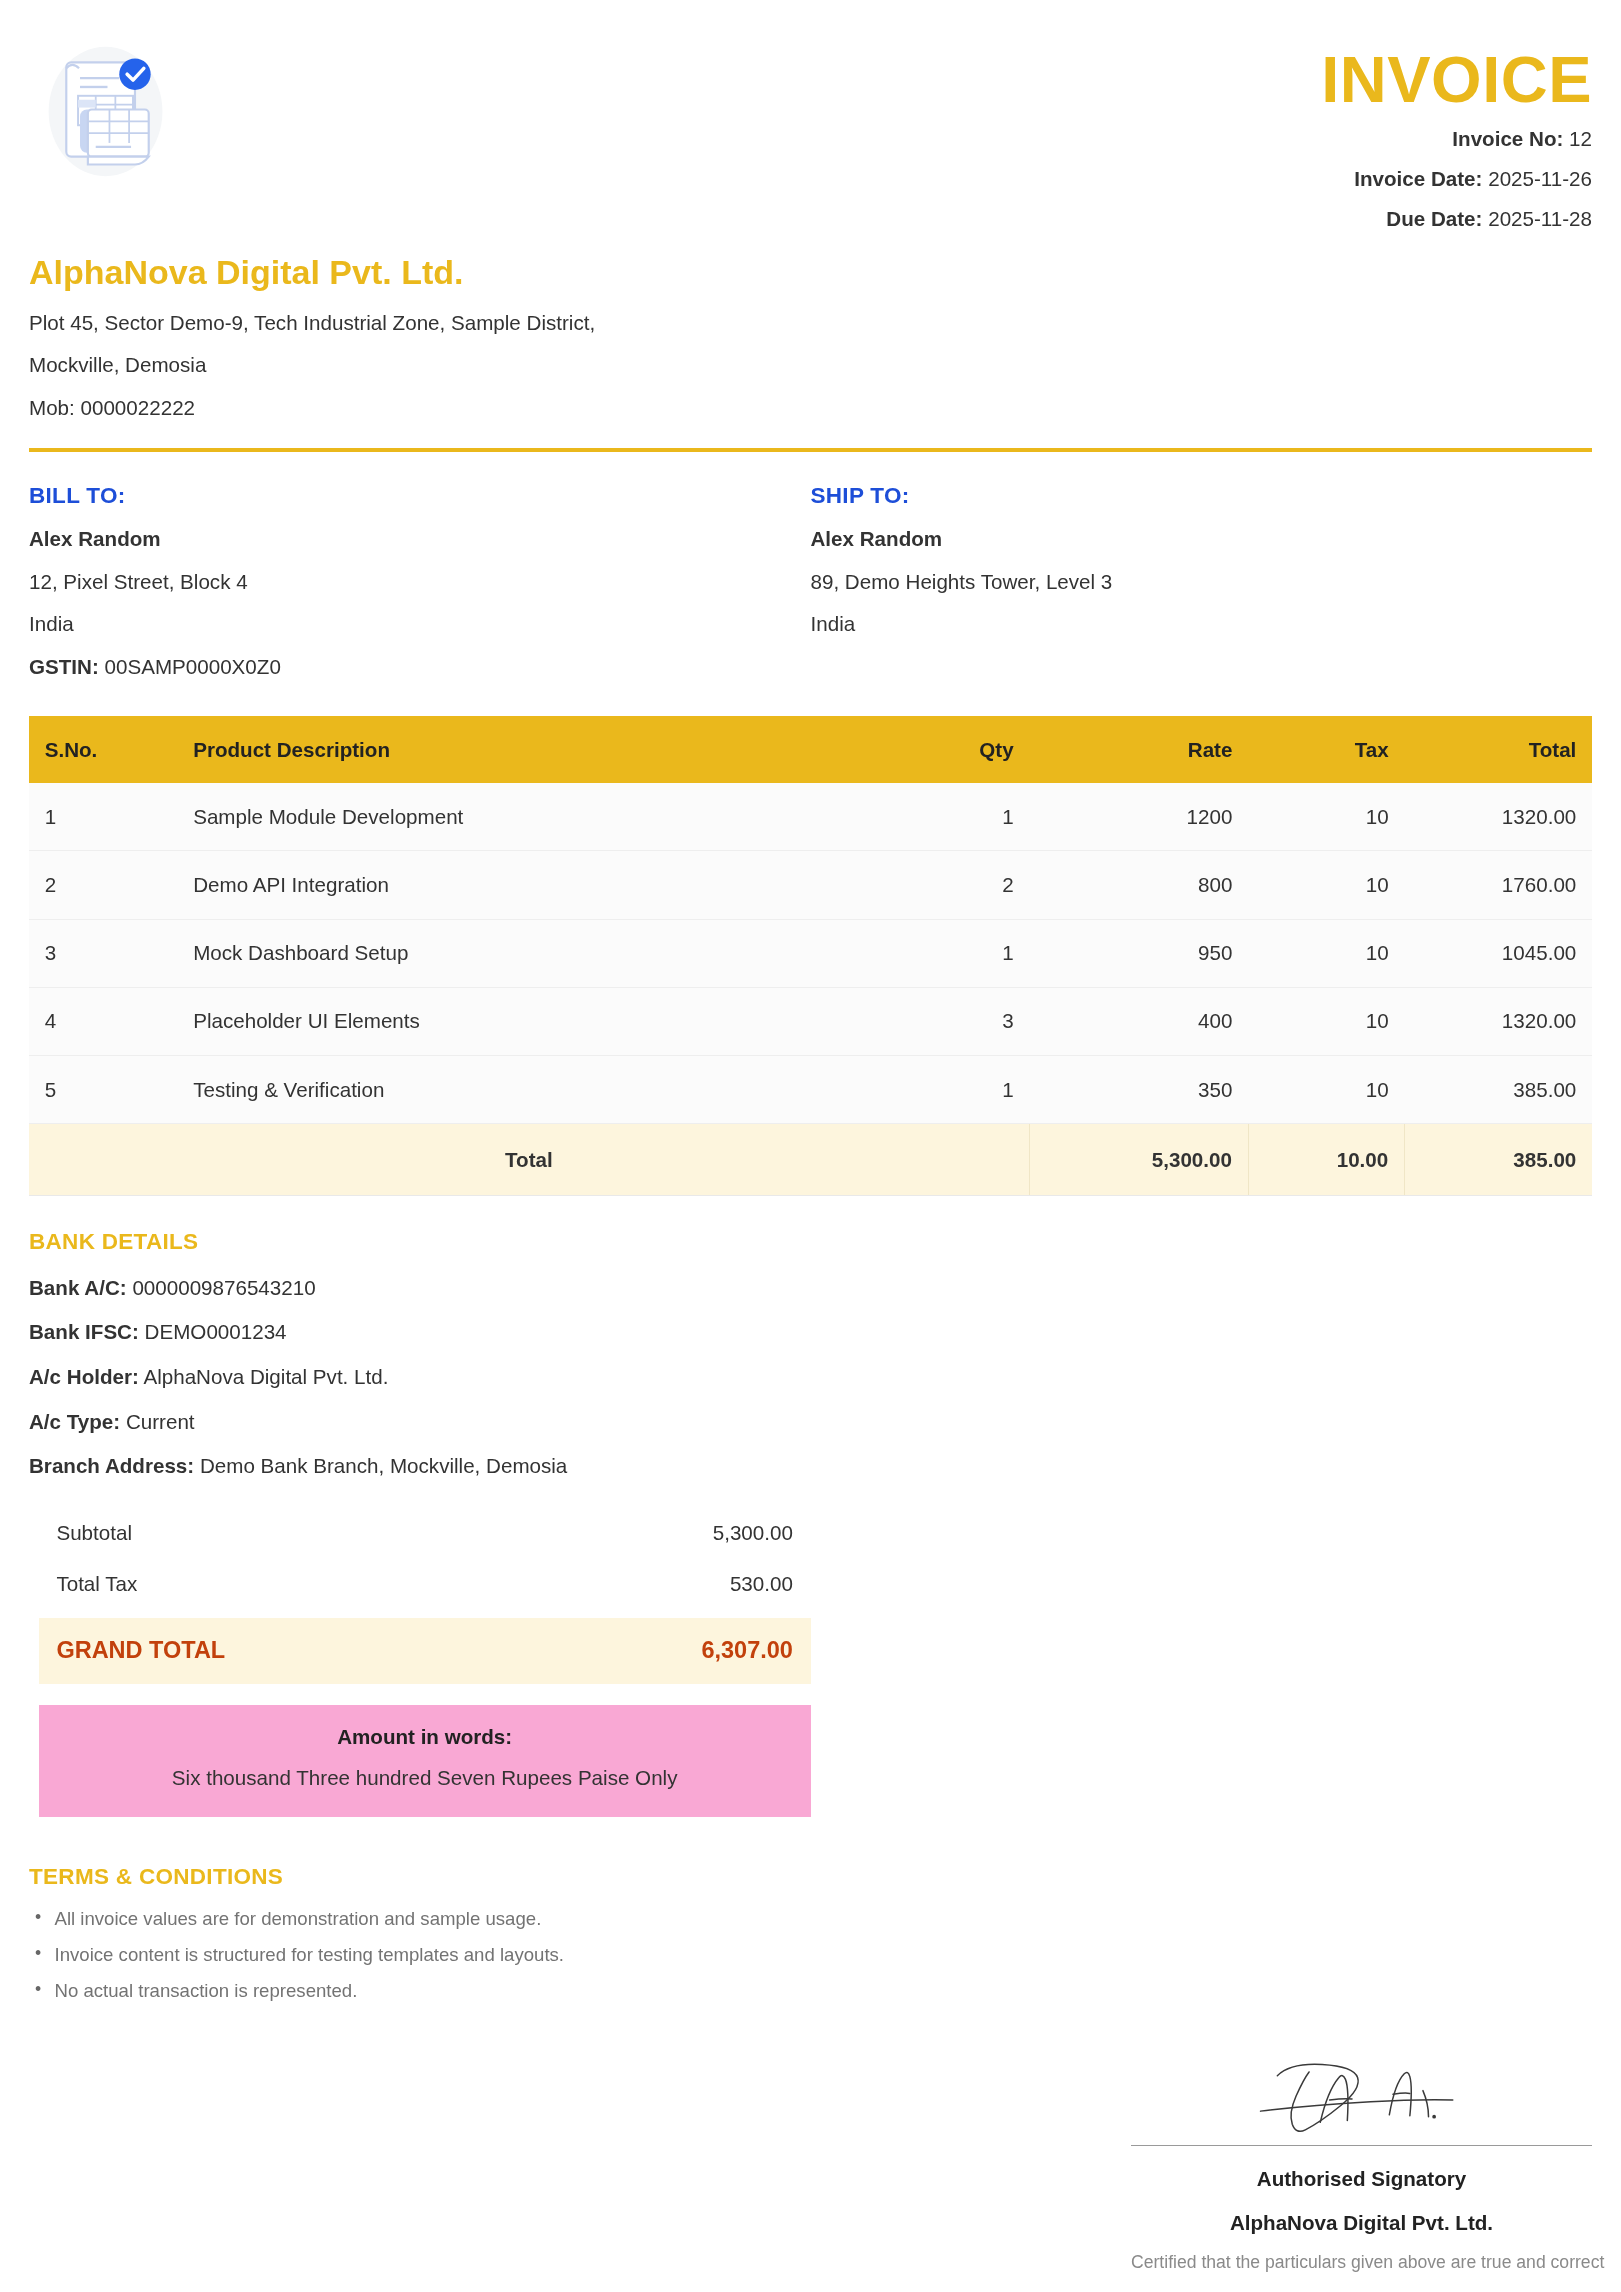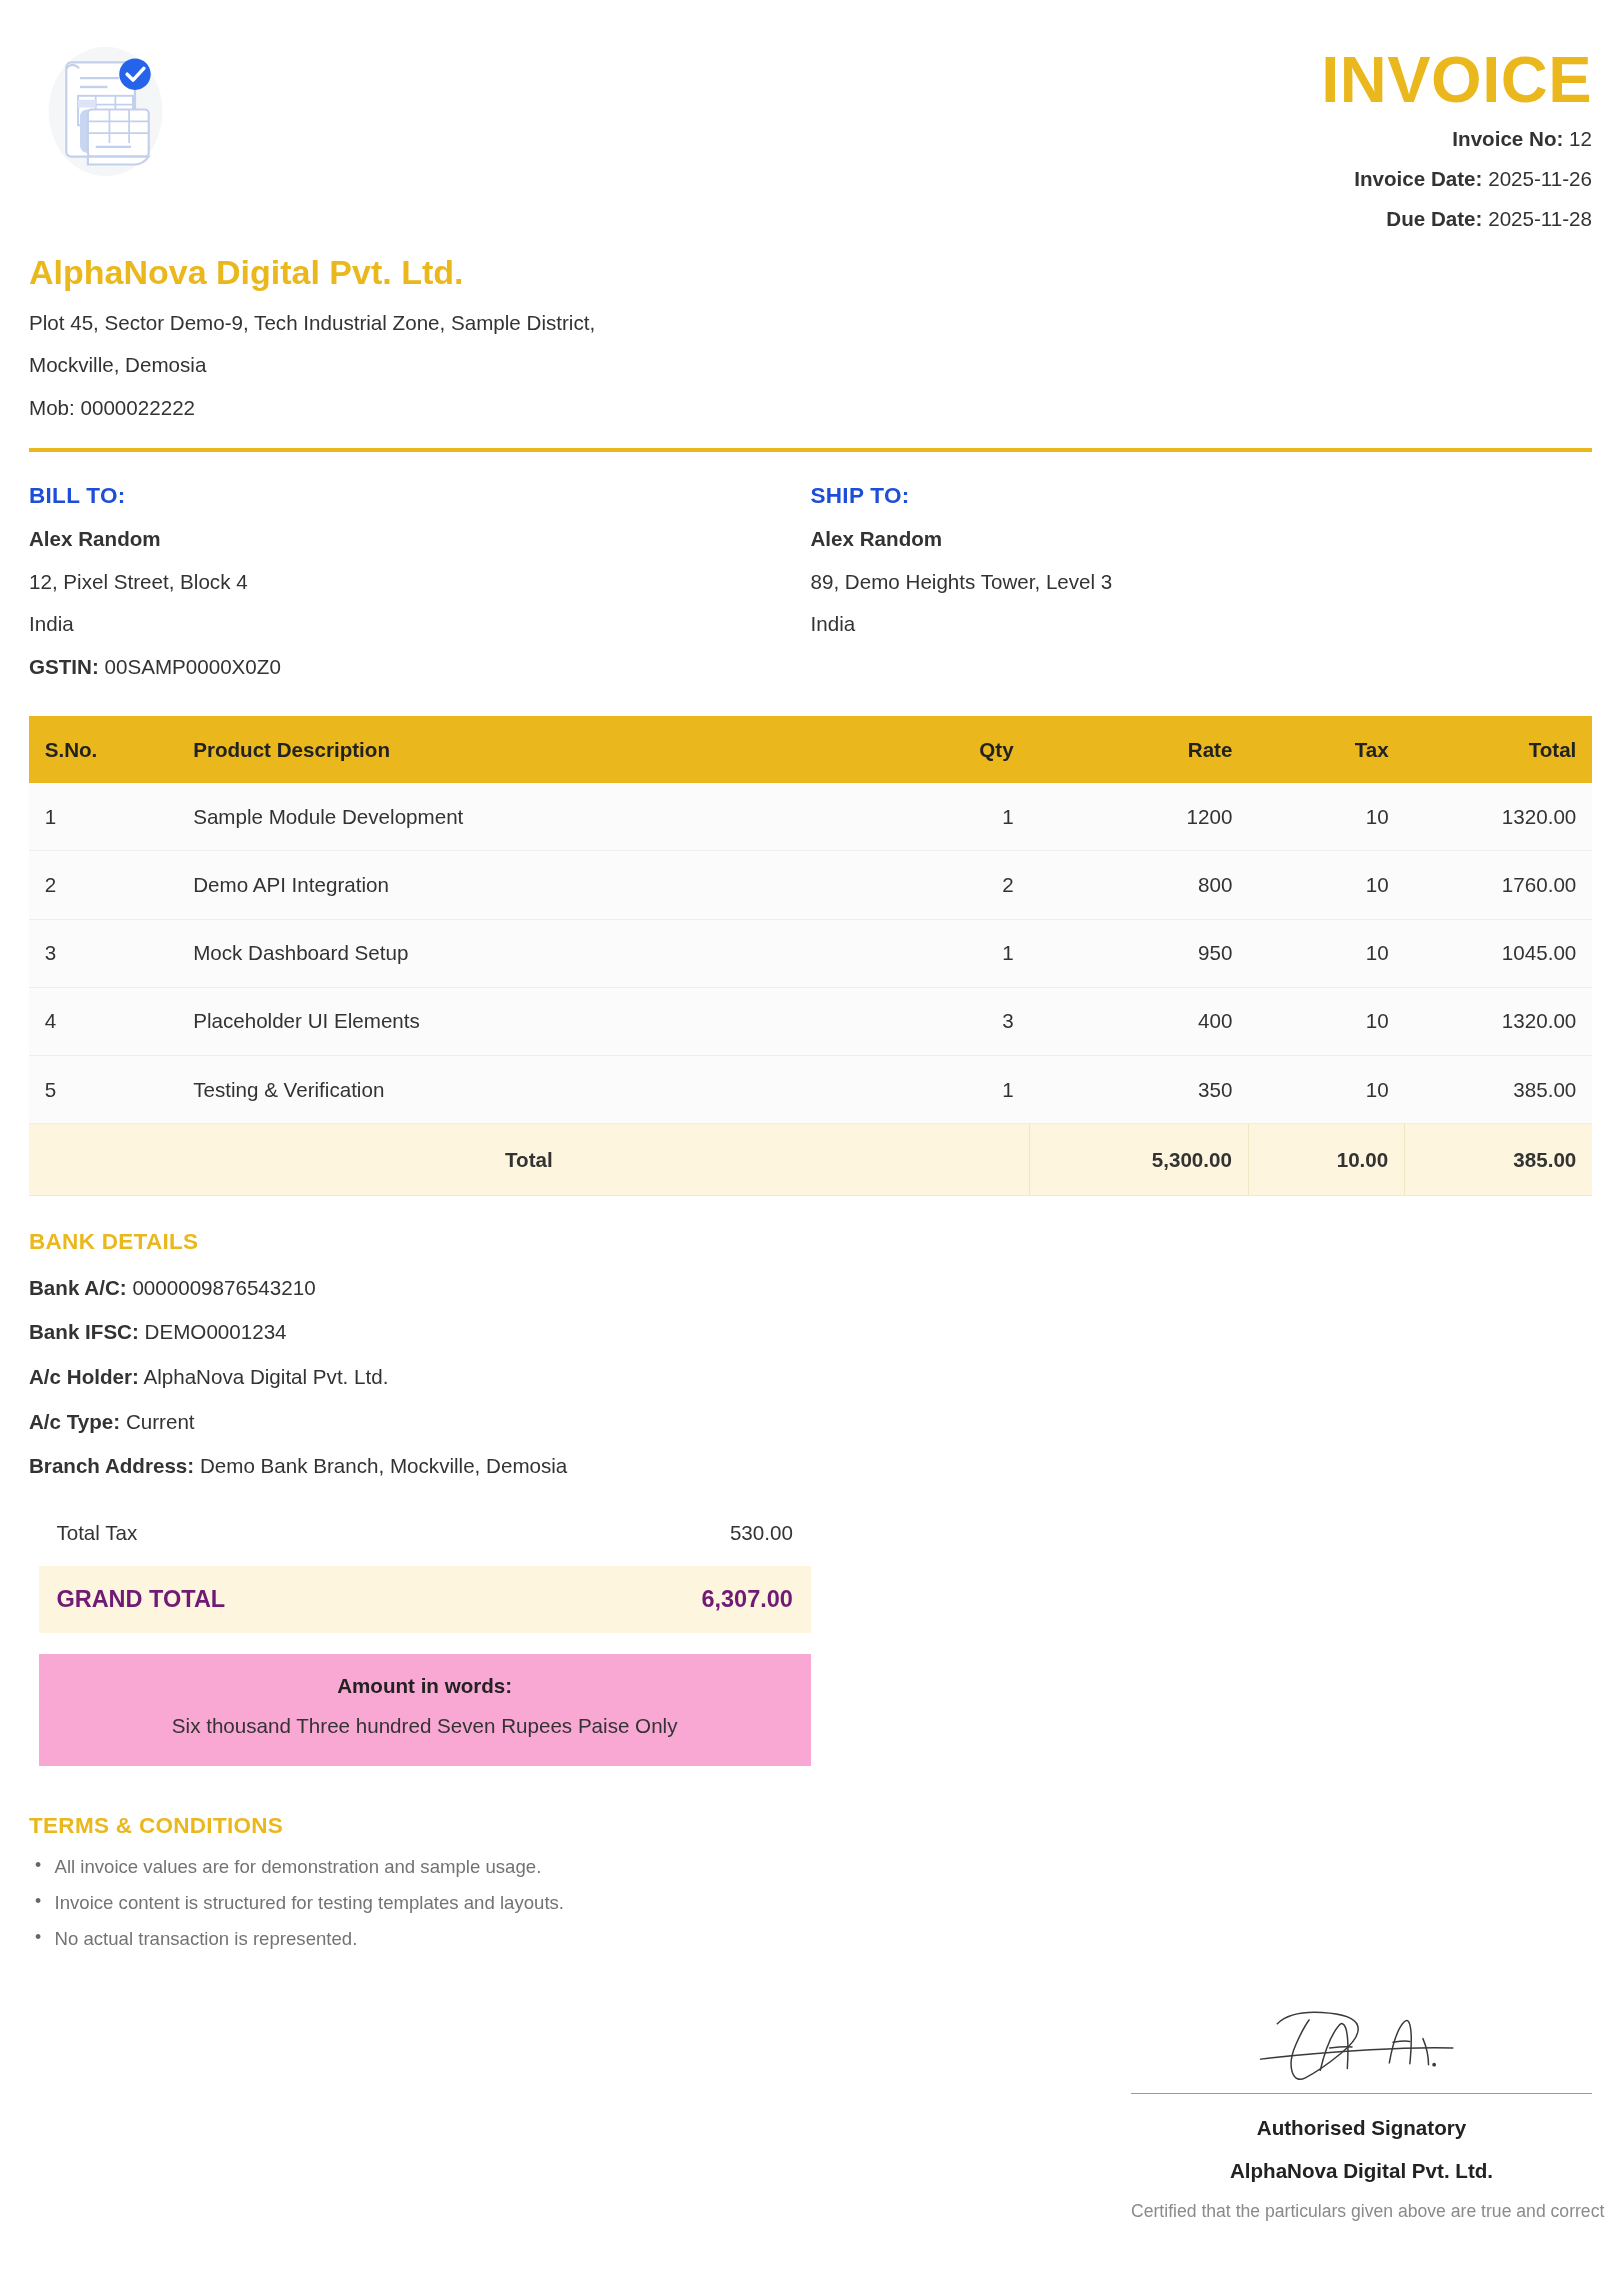--- a/index.html
+++ b/index.html
@@ -172,21 +172,21 @@
     justify-content: space-between;
     font-size: 20.6px;
     color: #333;
     padding: 13.7px 17.6px;
   }
   .grand-row {
     display: flex;
     justify-content: space-between;
     font-size: 23.5px;
     font-weight: bold;
-    color: #701a75;
+    color: #c2410c;
     background: #fdf5dd;
     padding: 19.6px 17.6px;
     margin-top: 7.8px;
   }
   .words-box {
     background: #f9a8d4;
     margin-top: 21.6px;
     padding: 19.6px 23.5px 23.5px 23.5px;
     text-align: center;
   }
@@ -433,20 +433,24 @@
         <span>Current</span>
       </div>
       <div class="bank-line">
         <span class="lbl">Branch Address:</span>
         <span>Demo Bank Branch, Mockville, Demosia</span>
       </div>
     </div>
 
     <div class="totals">
       <div class="total-row">
+        <span>Subtotal</span>
+        <span>5,300.00</span>
+      </div>
+      <div class="total-row">
         <span>Total Tax</span>
         <span>530.00</span>
       </div>
       <div class="grand-row">
         <span>GRAND TOTAL</span>
         <span>6,307.00</span>
       </div>
 
       <div class="words-box">
         <div class="words-title">Amount in words:</div>

